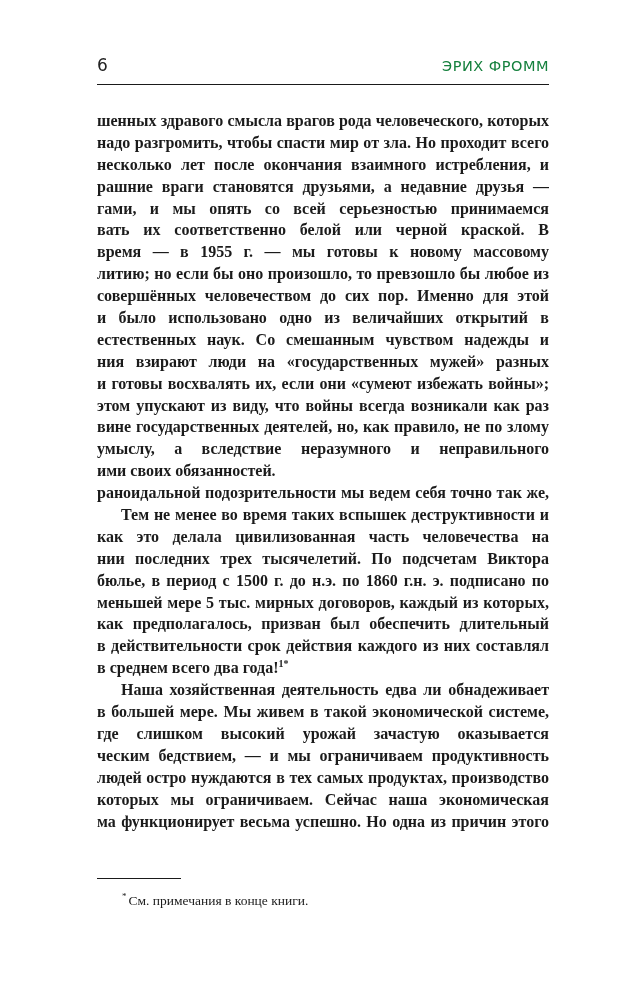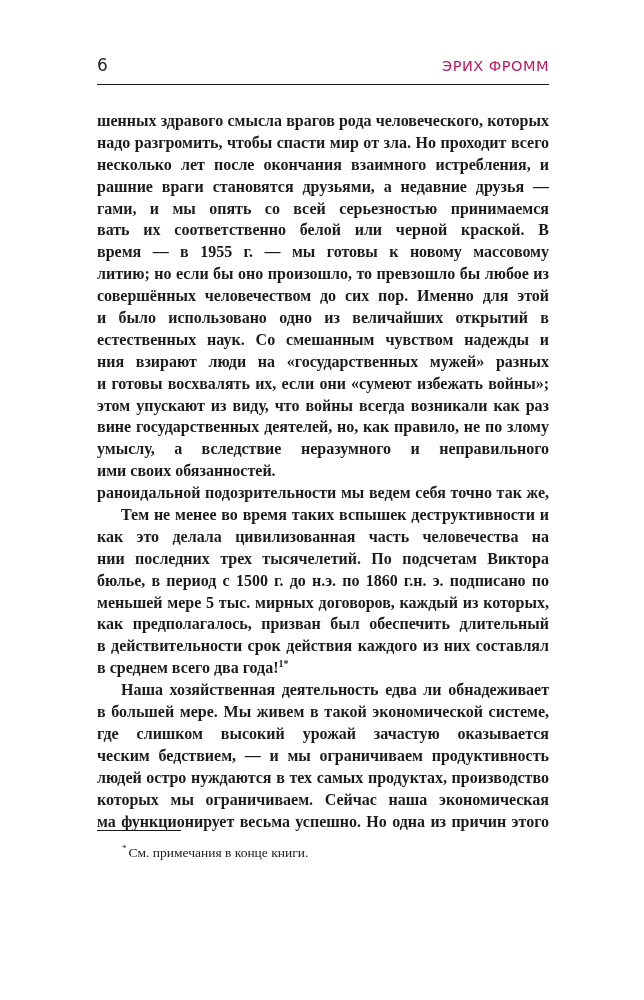--- a/index.html
+++ b/index.html
@@ -30,21 +30,21 @@
     border-bottom: 1.5px solid #1a1a1a;
     padding-bottom: 9px;
   }
   .page-number {
     font-size: 17px;
     color: #222222;
   }
   .running-title {
     font-size: 14.5px;
     letter-spacing: 0.5px;
-    color: #be185d;
+    color: #15803d;
   }
   .body-text {
     margin-top: 25px;
     font-size: 16px;
   }
   .line {
     height: 21.9px;
     line-height: 21.9px;
     text-align: justify;
     text-align-last: justify;
@@ -59,21 +59,21 @@
     text-indent: 24px;
   }
   sup.fn-ref {
     font-size: 10px;
     line-height: 0;
     vertical-align: super;
   }
   .footnote-area {
     position: absolute;
     left: 97px;
-    top: 830px;
+    top: 878px;
     width: 452px;
     font-size: 13.5px;
   }
   .footnote-rule {
     width: 84px;
     border-top: 1.5px solid #1a1a1a;
     margin-bottom: 8px;
   }
   .footnote-line {
     padding-left: 25px;

